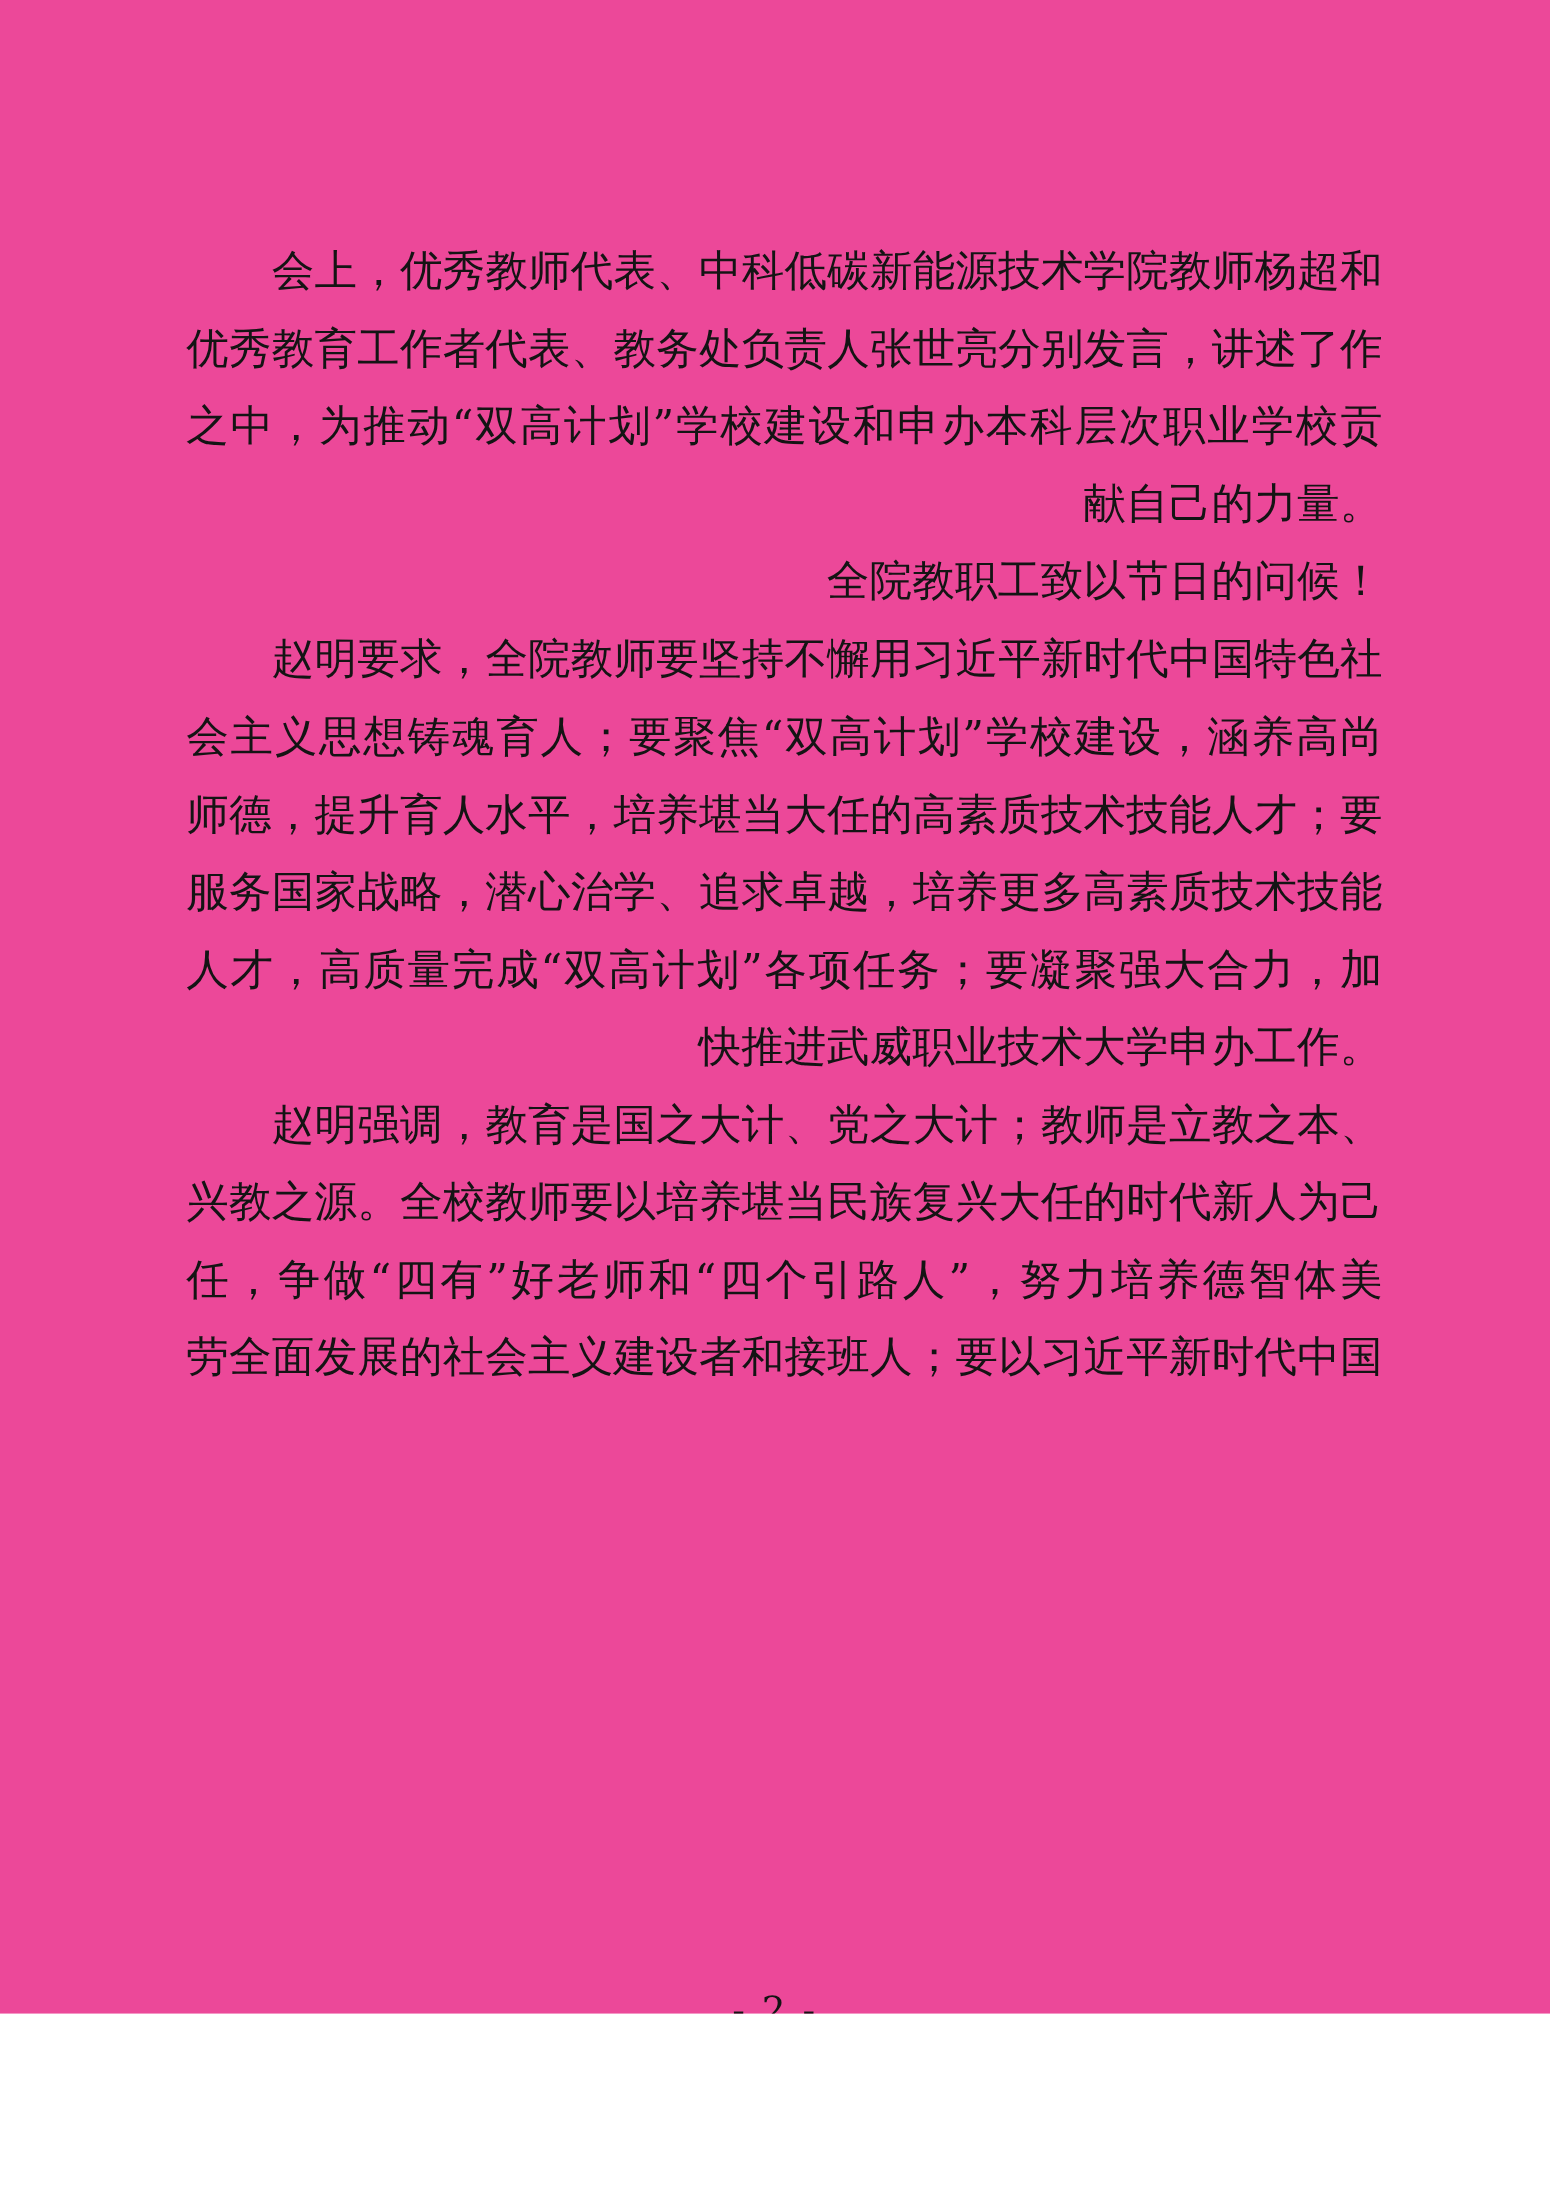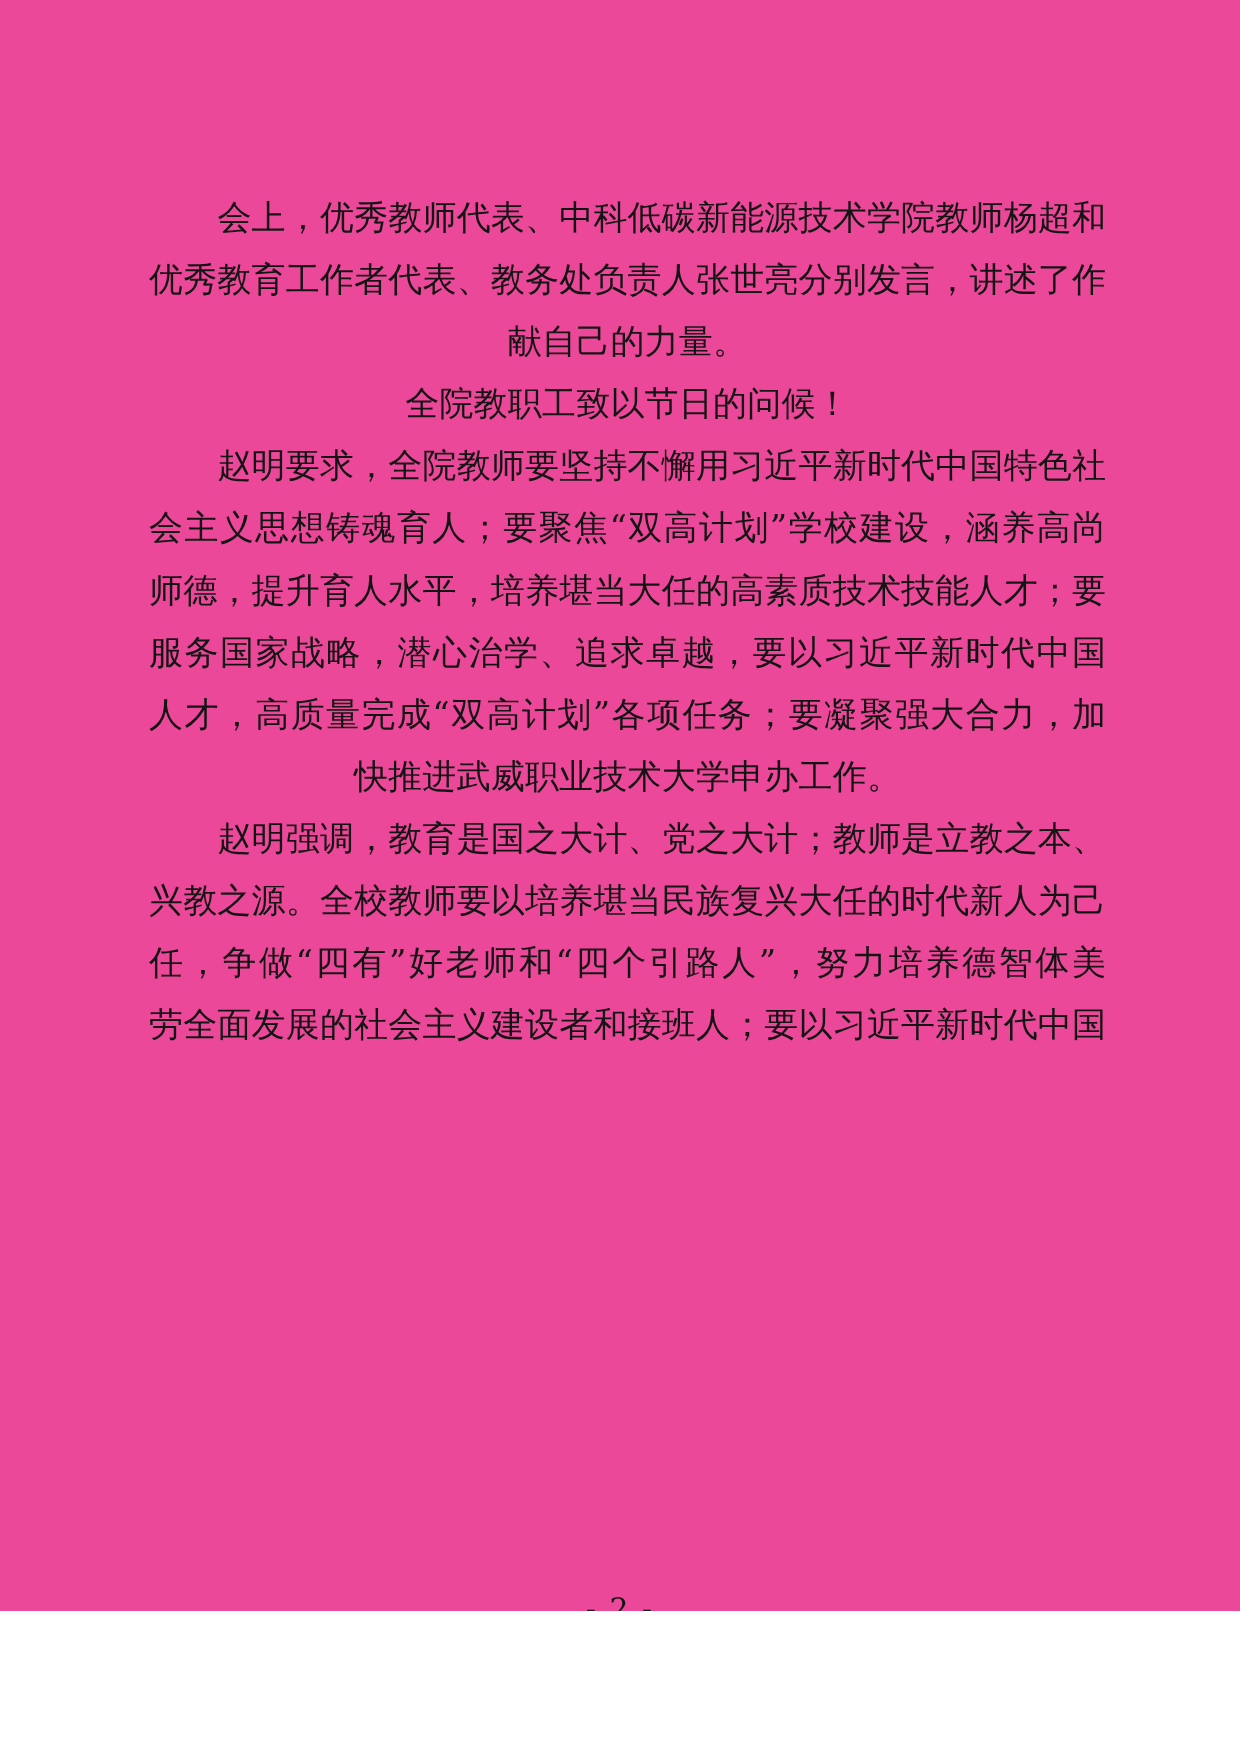--- a/index.html
+++ b/index.html
@@ -25,21 +25,21 @@
   .paragraph {
     margin: 0;
     padding: 0;
   }
   .line {
     height: 62.1px;
     line-height: 62.1px;
     font-size: 34px;
     white-space: nowrap;
     letter-spacing: 0.2px;
-    text-align: center;
+    text-align: right;
   }
   .line.fill {
     letter-spacing: 0;
     text-align: justify;
     text-align-last: justify;
   }
   .line.indent {
     padding-left: 68.4px;
   }
   .line.tight {
@@ -58,30 +58,31 @@
   }
 </style>
 </head>
 <body>
 
 <div class="page">
   <div class="doc-body">
       <div class="paragraph">
         <div class="line fill indent">会上，优秀教师代表、中科低碳新能源技术学院教师杨超和</div>
         <div class="line fill">优秀教育工作者代表、教务处负责人张世亮分别发言，讲述了作</div>
+        <div class="line fill">之中，为推动“双高计划”学校建设和申办本科层次职业学校贡</div>
         <div class="line">献自己的力量。</div>
       </div>
       <div class="paragraph">
         <div class="line">全院教职工致以节日的问候！</div>
       </div>
       <div class="paragraph">
         <div class="line fill indent">赵明要求，全院教师要坚持不懈用习近平新时代中国特色社</div>
         <div class="line fill">会主义思想铸魂育人；要聚焦“双高计划”学校建设，涵养高尚</div>
         <div class="line fill">师德，提升育人水平，培养堪当大任的高素质技术技能人才；要</div>
-        <div class="line fill">服务国家战略，潜心治学、追求卓越，要以习近平新时代中国</div>
+        <div class="line fill">服务国家战略，潜心治学、追求卓越，培养更多高素质技术技能</div>
         <div class="line fill">人才，高质量完成“双高计划”各项任务；要凝聚强大合力，加</div>
         <div class="line">快推进武威职业技术大学申办工作。</div>
       </div>
       <div class="paragraph">
         <div class="line fill indent">赵明强调，教育是国之大计、党之大计；教师是立教之本、</div>
         <div class="line fill">兴教之源。全校教师要以培养堪当民族复兴大任的时代新人为己</div>
         <div class="line fill">任，争做“四有”好老师和“四个引路人”，努力培养德智体美</div>
         <div class="line fill">劳全面发展的社会主义建设者和接班人；要以习近平新时代中国</div>
       </div>
     </div>

